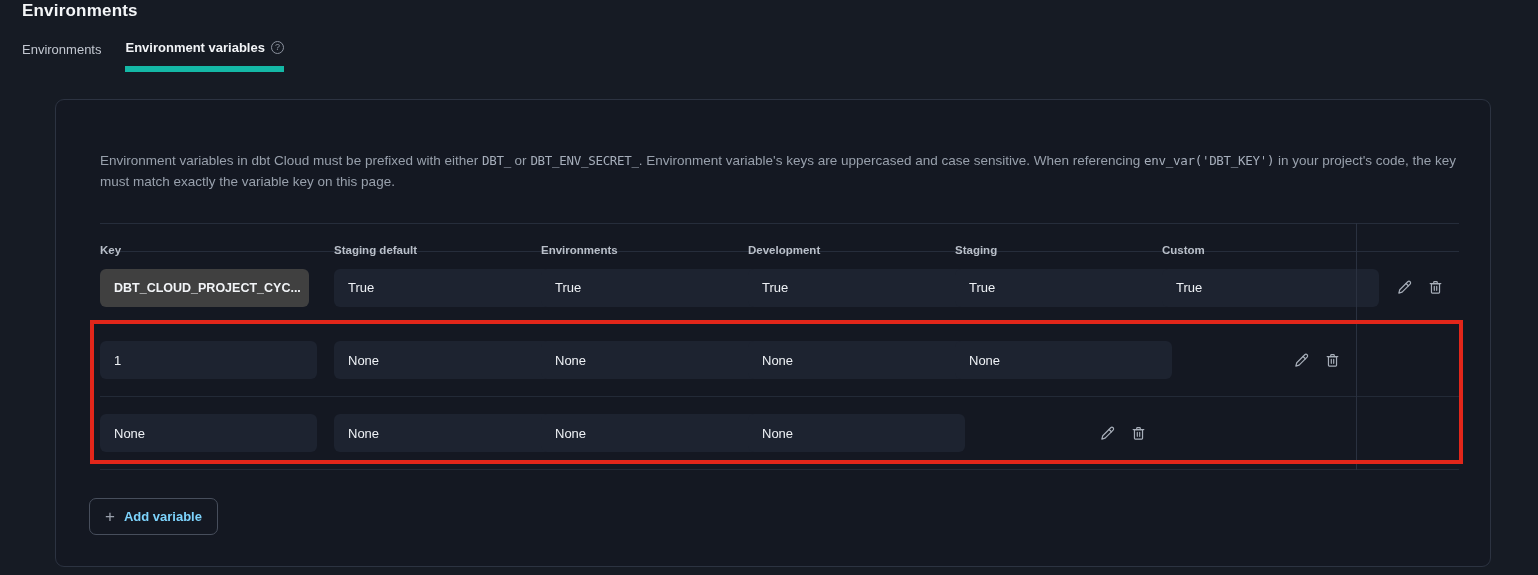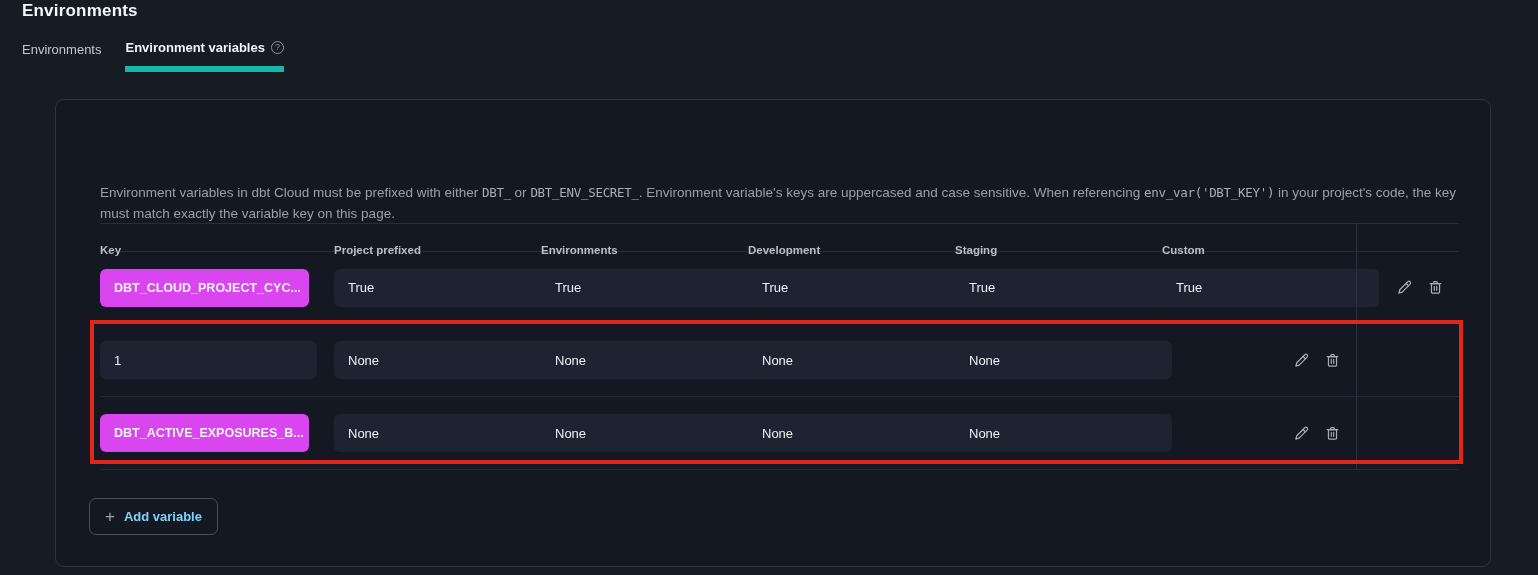--- a/index.html
+++ b/index.html
@@ -28,40 +28,40 @@
     color:#8b929e; font-size:9px; font-weight:400; line-height:11px;
     display:inline-flex; align-items:center; justify-content:center;
   }
   
   .card {
     position:absolute; left:55px; top:99px; width:1436px; height:468px;
     background:#141822; border:1px solid #2c3341; border-radius:9px;
   }
   .description {
     position:absolute; left:44px; top:50px; width:1368px;
-    font-size:13.5px; line-height:21px; color:#98a0ac;margin-top:32px;
+    font-size:13.5px; line-height:21px; color:#98a0ac;
   }
   .code {
     font-family:"DejaVu Sans Mono", monospace;
     font-size:12.5px; color:#a6aebb; letter-spacing:-0.3px;
   }
   
   .var-table { position:absolute; left:44px; top:123px; width:1359px; }
   .thead {
     display:grid; grid-template-columns:234px 207px 207px 207px 207px 194px 103px;
     height:29px; align-items:center;
     border-top:1px solid #262d3b; border-bottom:1px solid #262d3b;
   }
   .th { font-size:11.5px; font-weight:700; color:#b9bfc9;margin-top:20px; }
   .trow {
     display:grid; grid-template-columns:234px 207px 207px 207px 207px 194px 103px;
     height:73px; align-items:center; border-bottom:1px solid #232a37;
   }
   .key-pill {
-    width:209px; height:38px; background:#d946ef; border-radius:6px;
+    width:209px; height:38px; background:#404040; border-radius:6px;
     display:flex; align-items:center; padding:0 14px;
     font-size:12.5px; font-weight:700; color:#f2f4f7; white-space:nowrap; overflow:hidden;
   }
   .val-box {
     width:217px; height:38px; background:#1d2330; border-radius:6px;
     display:flex; align-items:center; padding:0 14px;
     font-size:13px; color:#eef1f5; white-space:nowrap;
   }
   .actions-cell {
     height:100%; display:flex; align-items:center; justify-content:flex-end;
@@ -108,21 +108,21 @@
 
 <div class="card">
 
   <p class="description"><span>Environment variables in dbt Cloud must be prefixed with either </span><span class="code">DBT_</span><span> or </span><span class="code">DBT_ENV_SECRET_</span><span>. Environment variable's keys are uppercased and case sensitive. When referencing </span><span class="code">env_var('DBT_KEY')</span><span> in your project's code, the key must match exactly the variable key on this page.</span></p>
 
   <div class="var-table">
     <div class="v-divider"></div>
 
     <div class="thead">
       <div class="th">Key</div>
-      <div class="th">Project prefixed</div>
+      <div class="th">Staging default</div>
       <div class="th">Environments</div>
       <div class="th">Development</div>
       <div class="th">Staging</div>
       <div class="th">Custom</div>
       <div class="th"></div>
     </div>
 
     <div class="trow" style="height:72px;">
       <div>
           <div class="key-pill">DBT_CLOUD_PROJECT_CYC...</div>
@@ -189,23 +189,20 @@
               <path d="M9.5 6.5V4.8a1 1 0 0 1 1-1h3a1 1 0 0 1 1 1v1.7"></path>
               <rect x="6.3" y="6.5" width="11.4" height="13.5" rx="1.2"></rect>
               <path d="M10.3 10.5v5.5M13.7 10.5v5.5"></path>
             </svg>
         </span>
       </div>
     </div>
 
     <div class="trow">
       <div>
-          <div class="key-pill">DBT_ACTIVE_EXPOSURES_B...</div>
-        </div>
-      <div>
           <div class="val-box">None</div>
         </div>
       <div>
           <div class="val-box">None</div>
         </div>
       <div>
           <div class="val-box">None</div>
         </div>
       <div>
           <div class="val-box">None</div>

